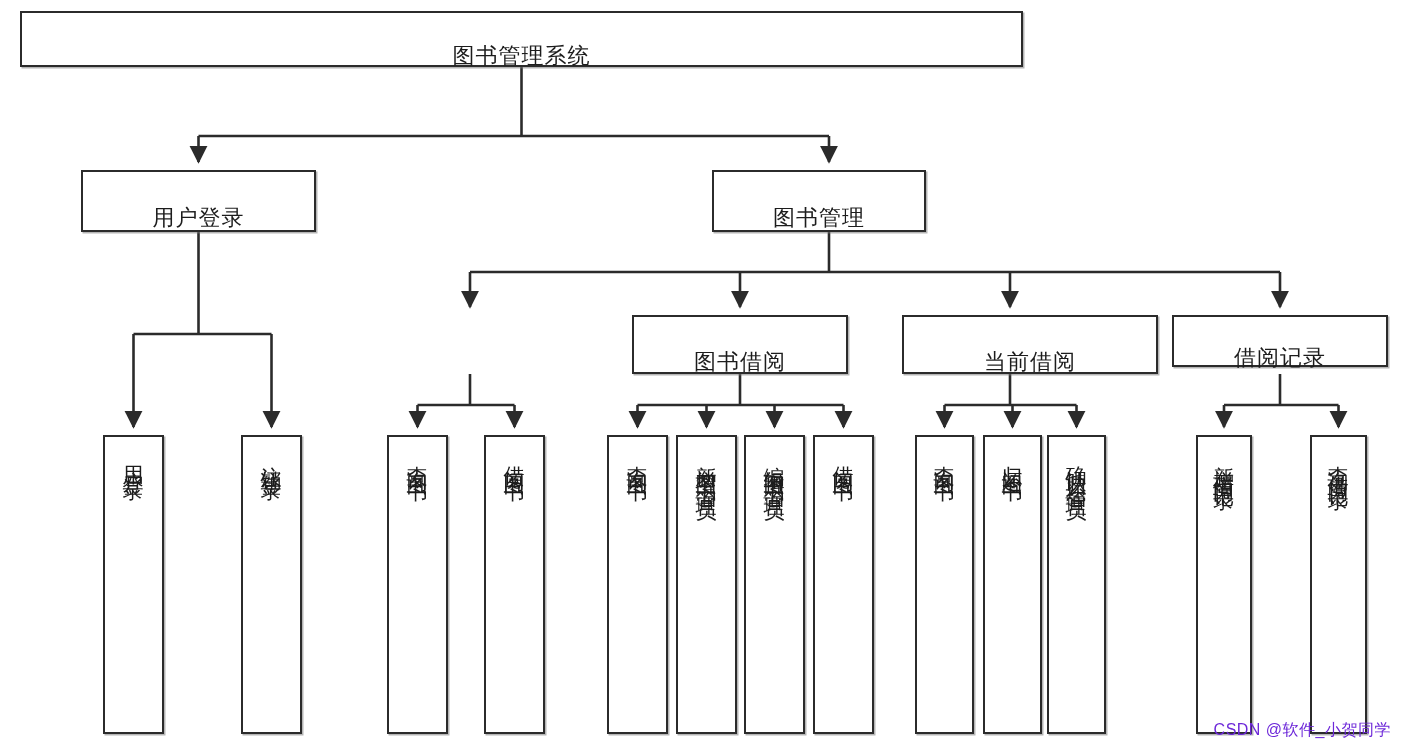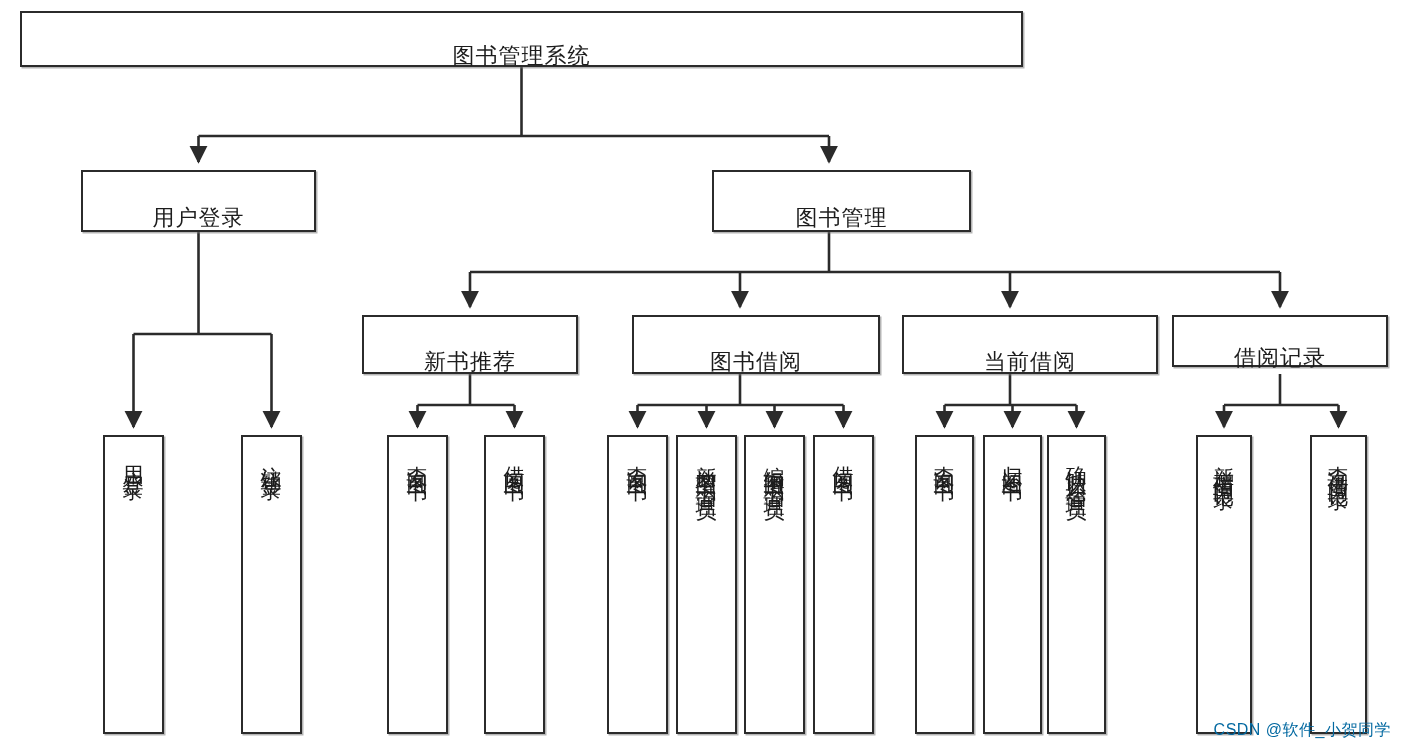--- a/index.html
+++ b/index.html
@@ -116,28 +116,25 @@
     </g>
   </svg>
 
   <div class="node h" style="left: 20px; top: 11px; width: 1003px; height: 56px; border-color: rgb(43, 43, 43); background: rgb(255, 255, 255);">
     <span class="label" style="color: rgb(28, 28, 28);">图书管理系统</span>
   </div>
 
   <div class="node h" style="left: 81px; top: 170px; width: 235px; height: 62px; border-color: rgb(43, 43, 43); background: rgb(255, 255, 255);">
     <span class="label" style="color: rgb(28, 28, 28);">用户登录</span>
   </div>
-  <div class="node h" style="left: 712px; top: 170px; width: 259px; height: 62px; border-color: rgb(43, 43, 43); background: rgb(255, 255, 255);">
+  <div class="node h" style="left: 712px; top: 170px; width: 214px; height: 62px; border-color: rgb(43, 43, 43); background: rgb(255, 255, 255);">
     <span class="label" style="color: rgb(28, 28, 28);">图书管理</span>
   </div>
 
-  <div class="node h" style="left: 362px; top: 315px; width: 216px; height: 59px; border-color: rgb(43, 43, 43); background: rgb(255, 255, 255);">
-    <span class="label" style="color: rgb(28, 28, 28);">新书推荐</span>
-  </div>
-  <div class="node h" style="left: 632px; top: 315px; width: 248px; height: 59px; border-color: rgb(43, 43, 43); background: rgb(255, 255, 255);">
+  <div class="node h" style="left: 632px; top: 315px; width: 216px; height: 59px; border-color: rgb(43, 43, 43); background: rgb(255, 255, 255);">
     <span class="label" style="color: rgb(28, 28, 28);">图书借阅</span>
   </div>
   <div class="node h" style="left: 902px; top: 315px; width: 256px; height: 59px; border-color: rgb(43, 43, 43); background: rgb(255, 255, 255);">
     <span class="label" style="color: rgb(28, 28, 28);">当前借阅</span>
   </div>
   <div class="node h" style="left: 1172px; top: 315px; width: 216px; height: 52px; border-color: rgb(43, 43, 43); background: rgb(255, 255, 255);">
     <span class="label" style="color: rgb(28, 28, 28);">借阅记录</span>
   </div>
 
   <div class="node v" style="left: 103px; top: 435px; width: 61px; height: 299px; border-color: rgb(43, 43, 43); background: rgb(255, 255, 255);">
@@ -177,14 +174,14 @@
     <span class="label" style="color: rgb(28, 28, 28);">确认归还（管理员）</span>
   </div>
 
   <div class="node v" style="left: 1196px; top: 435px; width: 56px; height: 299px; border-color: rgb(43, 43, 43); background: rgb(255, 255, 255);">
     <span class="label" style="color: rgb(28, 28, 28);">新增借阅记录</span>
   </div>
   <div class="node v" style="left: 1310px; top: 435px; width: 57px; height: 299px; border-color: rgb(43, 43, 43); background: rgb(255, 255, 255);">
     <span class="label" style="color: rgb(28, 28, 28);">查询借阅记录</span>
   </div>
 
-  <div class="watermark" style="color: #0369a1;">CSDN @软件_小贺同学</div>
+  <div class="watermark" style="color: #6d28d9;">CSDN @软件_小贺同学</div>
 </div>
 
 </body></html>

